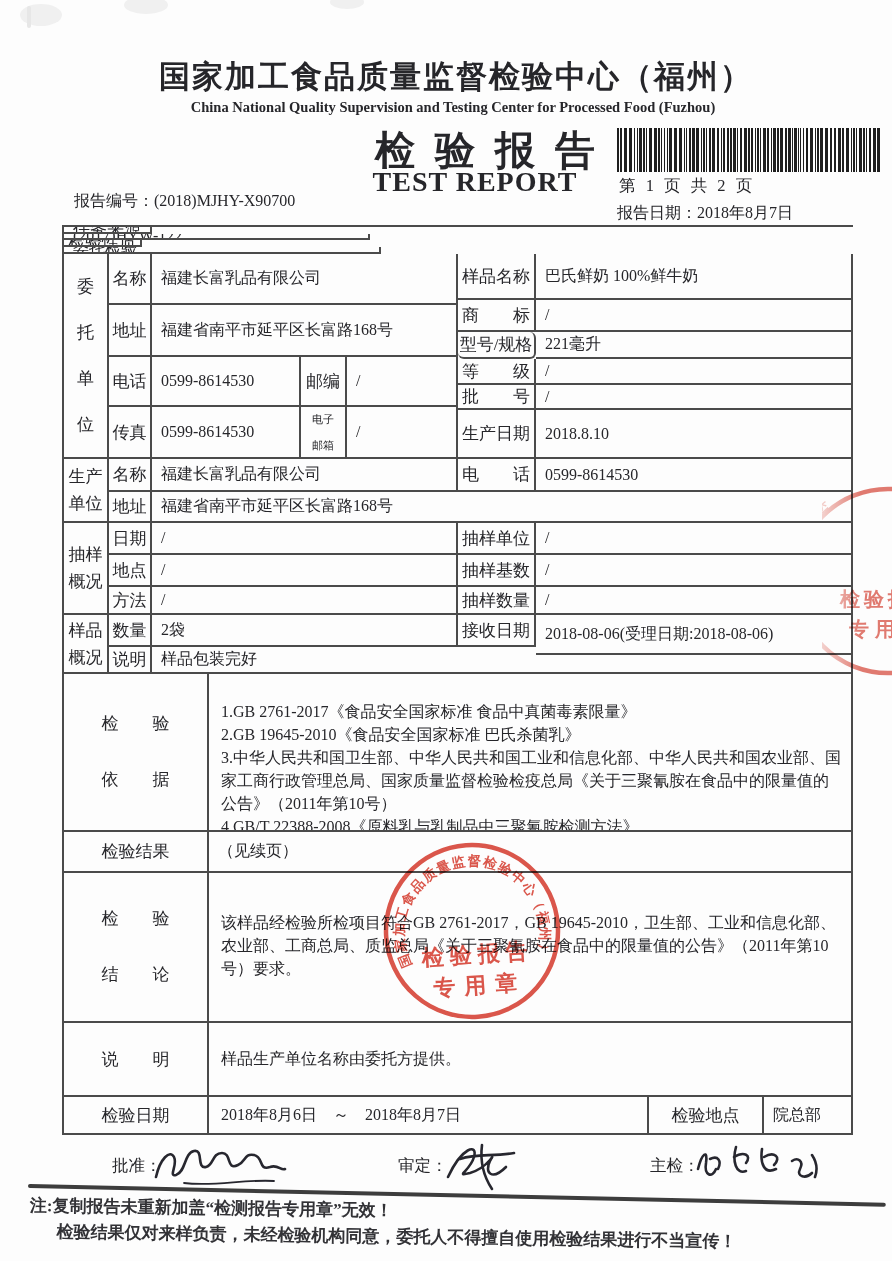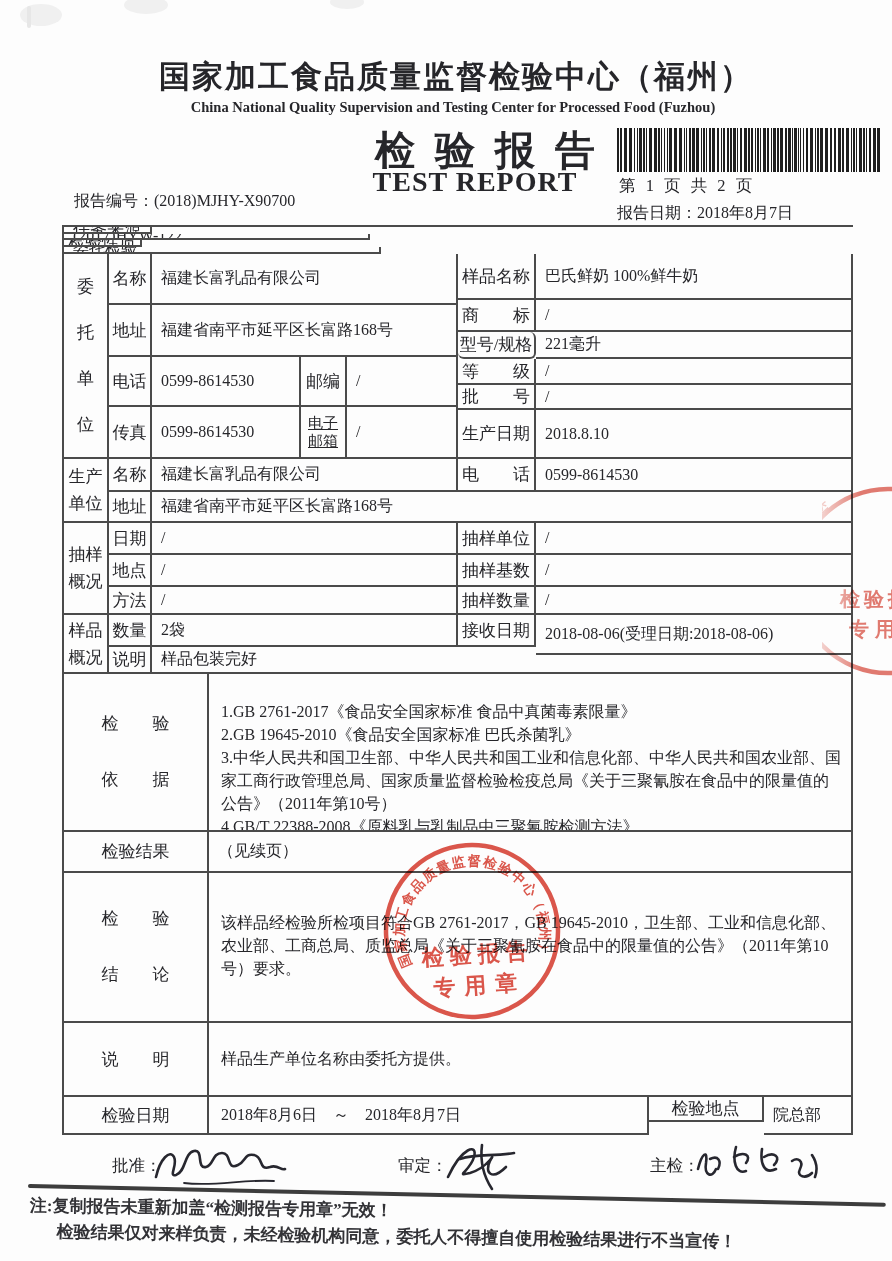--- a/index.html
+++ b/index.html
@@ -20,21 +20,21 @@
   .tbl{position:absolute;left:62px;top:225px;width:789px;border-top:2px solid #4b4b4b;border-left:2px solid #4b4b4b;font-size:16px;}
   .row{display:flex;}
   .col{display:flex;flex-direction:column;}
   .c{box-sizing:border-box;border-right:2px solid #4b4b4b;border-bottom:2px solid #4b4b4b;
      display:flex;align-items:center;overflow:hidden;}
   .lab{justify-content:center;text-align:center;white-space:pre-line;font-size:17px;}
   .val{padding-left:9px;}
   .vlab1{line-height:46px;}   
   .vlab2{line-height:27px;}   
   .tall2{line-height:56px;}
-  .small{font-size:15px;line-height:18px;text-decoration:underline;}
+  .small{font-size:11px;line-height:26px;}
   
   .txt{display:block;padding:8px 10px 0 12px;}
   .txt p{margin:0;line-height:23px;}
   
   .sigrow{position:absolute;top:1143px;left:0;width:892px;height:55px;font-size:16.5px;}
   .siglabel{position:absolute;top:12px;}
   .sig{position:absolute;}
   .sig path{fill:none;stroke:#27272f;stroke-width:2.6;stroke-linecap:round;}
   
   .rule{position:absolute;left:28px;top:1184px;width:858px;height:4px;background:#3d3d3d;transform:rotate(1.25deg);transform-origin:left center;border-radius:2px;}
@@ -294,21 +294,21 @@
     </div>
 
     <div class="row" style="height:74px;">
       <div class="c lab" style="width:145px;height:74px;">说　　明</div>
       <div class="c val" style="width:644px;height:74px;padding-left:12px;">样品生产单位名称由委托方提供。</div>
     </div>
 
     <div class="row" style="height:38px;">
       <div class="c lab" style="width:145px;height:38px;">检验日期</div>
       <div class="c val" style="width:440px;height:38px;padding-left:12px;">2018年8月6日　～　2018年8月7日</div>
-      <div class="c lab" style="width:115px;height:25px;">检验地点</div>
+      <div class="c lab" style="width:115px;height:38px;">检验地点</div>
       <div class="c val" style="width:89px;height:38px;">院总部</div>
     </div>
   </div>
 
   <div class="sigrow">
     <span class="siglabel" style="left:112px;">批准：</span>
     <svg class="sig" style="left:150px;top:-4px;" width="140" height="52" viewBox="0 0 140 52">
       <path d="M6,38 C10,20 20,10 24,18 C28,26 18,38 26,36 C36,33 34,14 44,12 C54,10 46,30 56,28 C64,26 62,14 72,14 C82,14 76,32 88,26 C96,23 94,14 104,16 C114,18 108,32 120,28 C128,25 131,32 135,30"></path>
       <path d="M34,44 C64,48 94,40 124,42" style="stroke-width:1.8;"></path>
     </svg>

